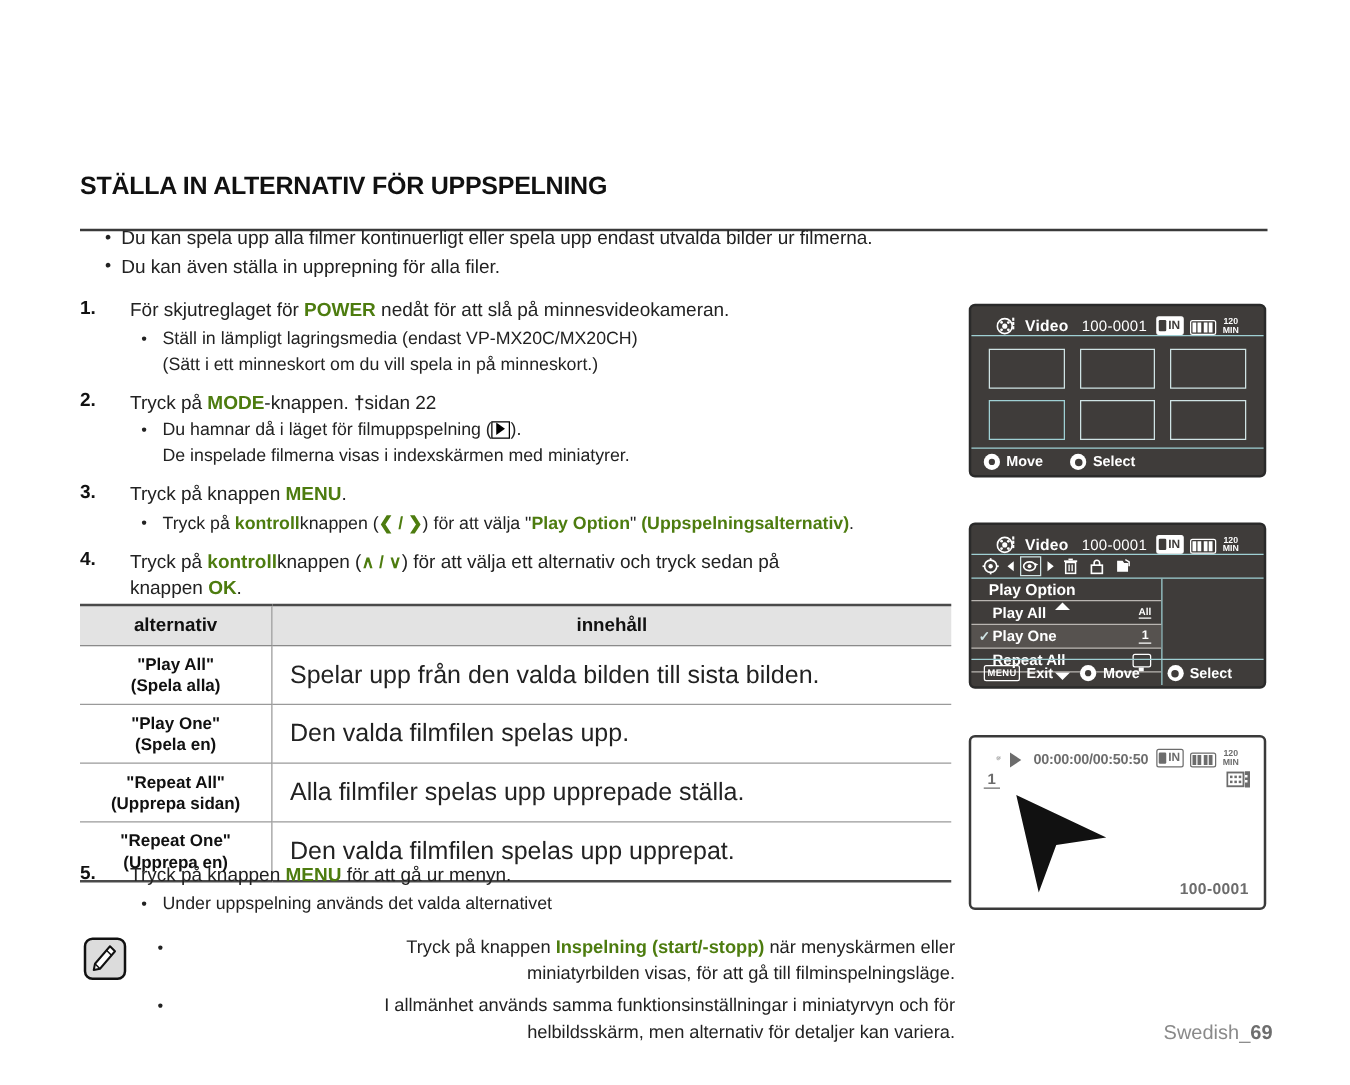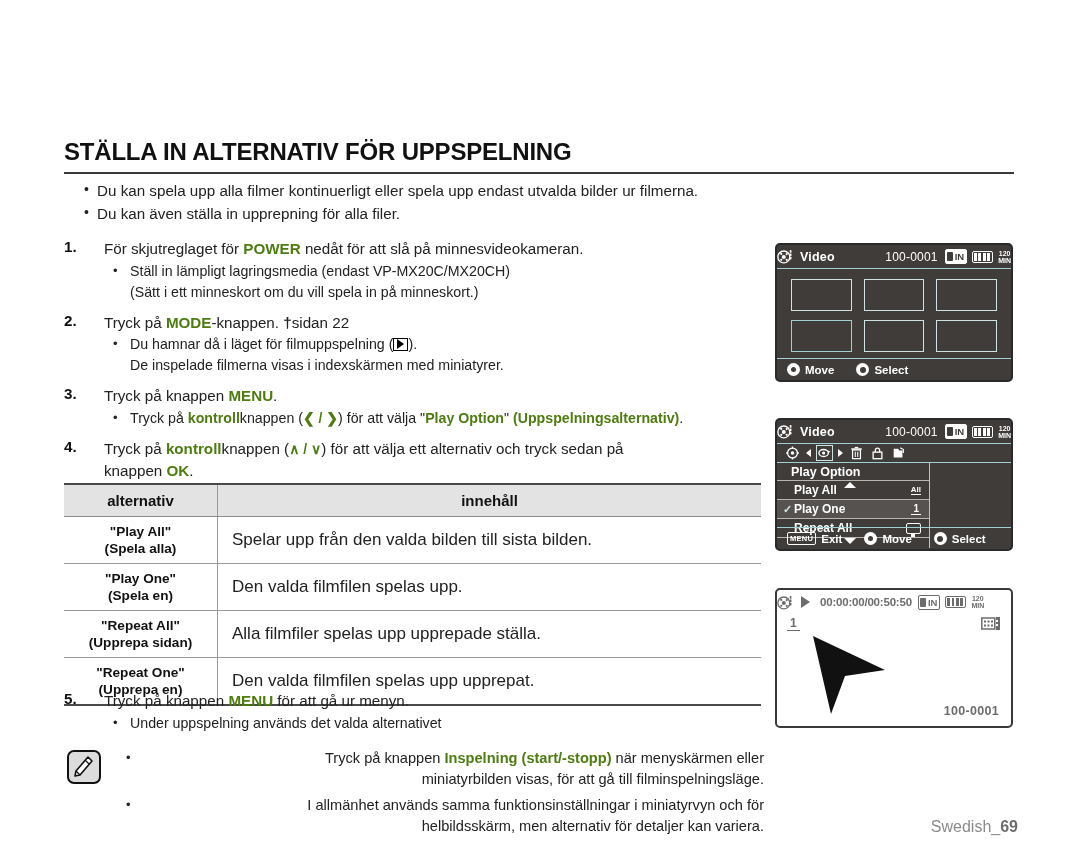--- a/index.html
+++ b/index.html
@@ -20,25 +20,25 @@
     position: absolute;
     inset: 0;
   }
 
   
   .section-title {
     position: absolute;
     left: 64px;
     top: 138px;
     width: 950px;
-    font-size: 24px;
+    font-size: 20px;
     font-weight: bold;
     letter-spacing: -0.2px;
     color: #111;
-    padding-bottom: 6px;
+    padding-bottom: 22px;
     border-bottom: 2.5px solid #3a3a3a;
     white-space: nowrap;
   }
 
   
   .left-col {
     position: absolute;
     left: 64px;
     top: 180px;
     width: 700px;
@@ -160,21 +160,21 @@
     width: 145px;
     text-align: center;
     font-weight: bold;
     font-size: 13.6px;
     line-height: 17px;
     border-right: 1.4px solid #9a9a9a;
     color: #111;
   }
   .opt-table td.c-desc {
     padding-left: 14px;
-    font-size: 17px;
+    font-size: 20px;
   }
   .opt-table tr:last-child td { border-bottom: 2.4px solid #4a4a4a; }
 
   
   .tail { position: absolute; left: 64px; top: 690px; width: 700px; }
 
   
   .note {
     position: absolute;
     left: 64px;
@@ -233,22 +233,22 @@
     color: #ffffff;
     overflow: hidden;
   }
   .lcd-1 { left: 775px; top: 243px; height: 139px; }
   .lcd-2 { left: 775px; top: 418px; height: 133px; }
   .lcd-3 { left: 775px; top: 588px; height: 140px; background: #ffffff; border: 2px solid #3a3a3a; color: #6c6c6c; }
 
   .lcd-top {
     height: 24px;
     display: flex;
-    align-items: center;
-    padding: 0 0;
+    align-items: flex-end;
+    padding: 0 20px;
     border-bottom: 1.5px solid #9fd0d4;
     box-sizing: border-box;
   }
   .lcd-3 .lcd-top { border-bottom: none; }
 
   .vid-icon { width: 17px; height: 15px; margin-right: 6px; flex: 0 0 auto; }
   .lcd-title { font-weight: bold; font-size: 12.5px; letter-spacing: .2px; }
   .spacer { flex: 1 1 auto; }
   .file-no { font-size: 12px; letter-spacing: .2px; margin-right: 7px; }
 

